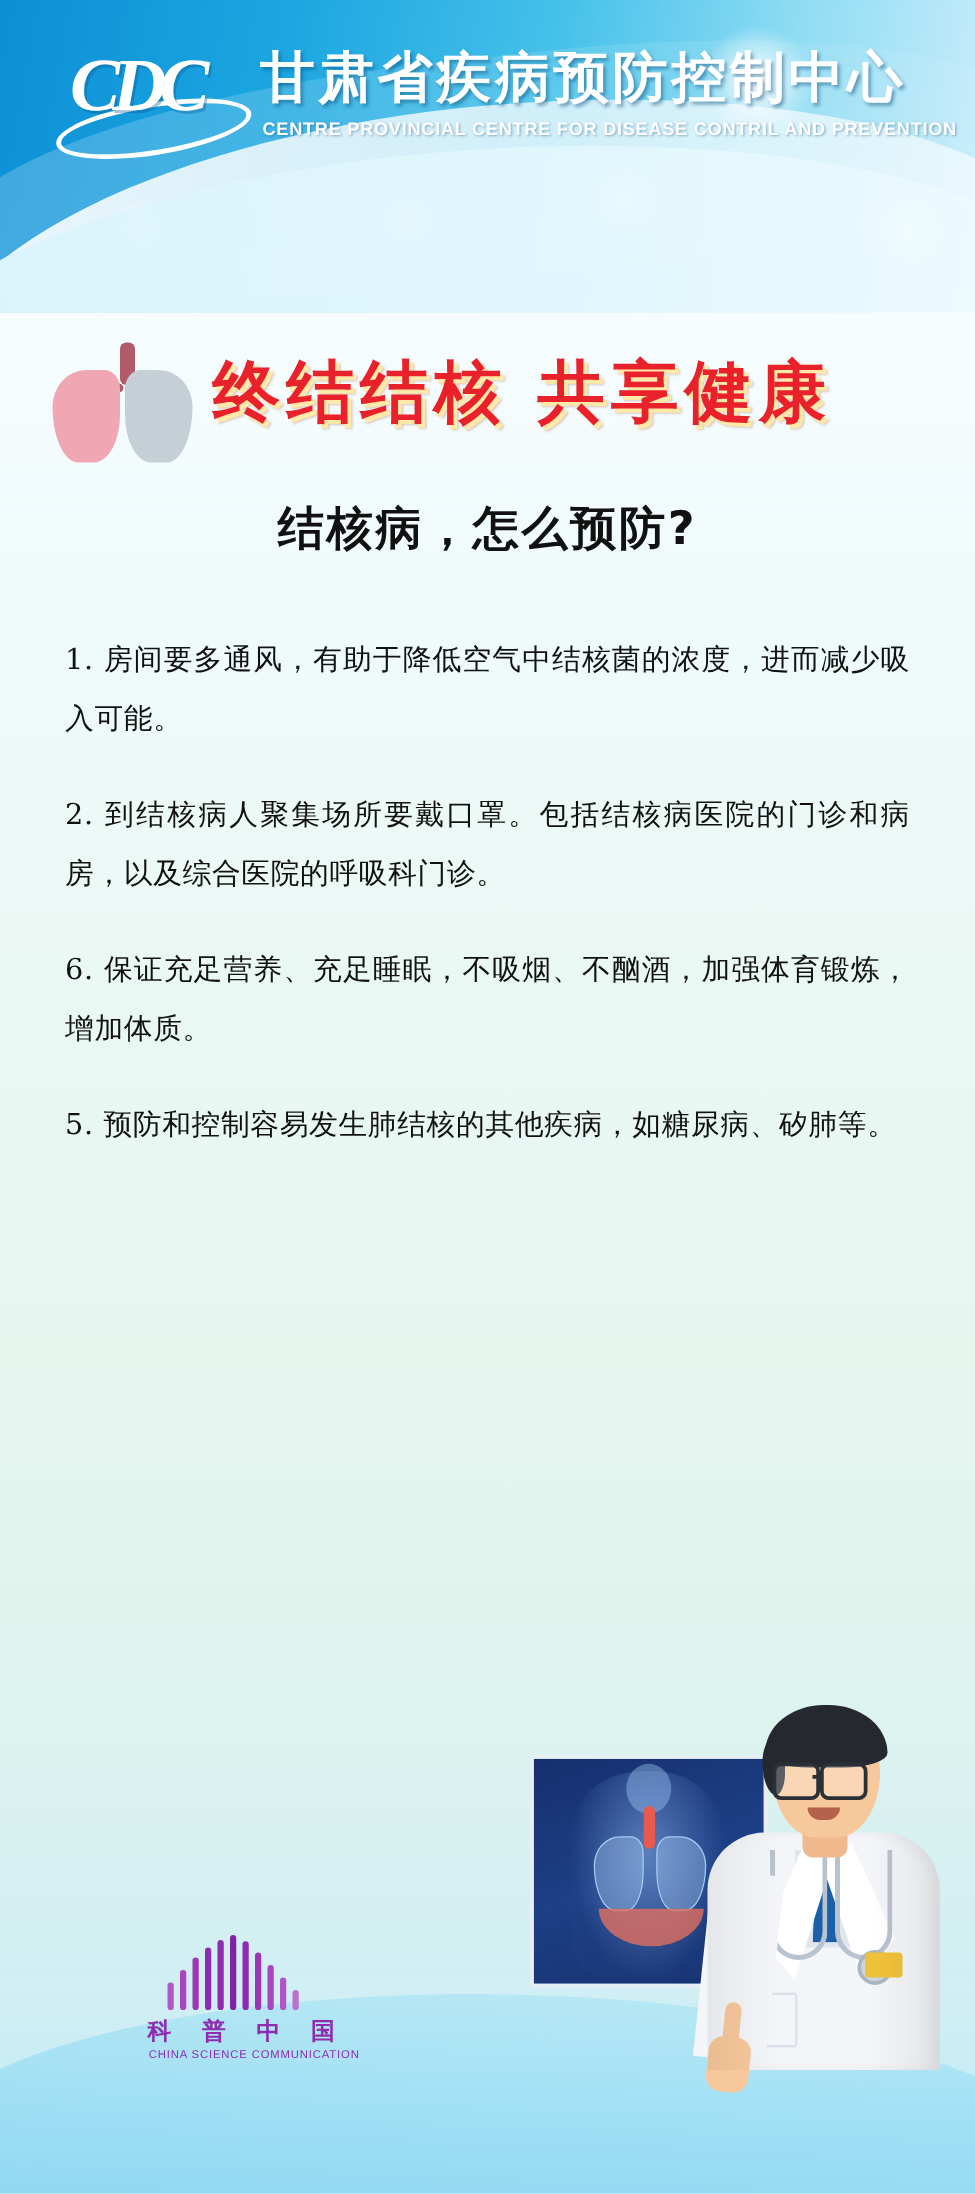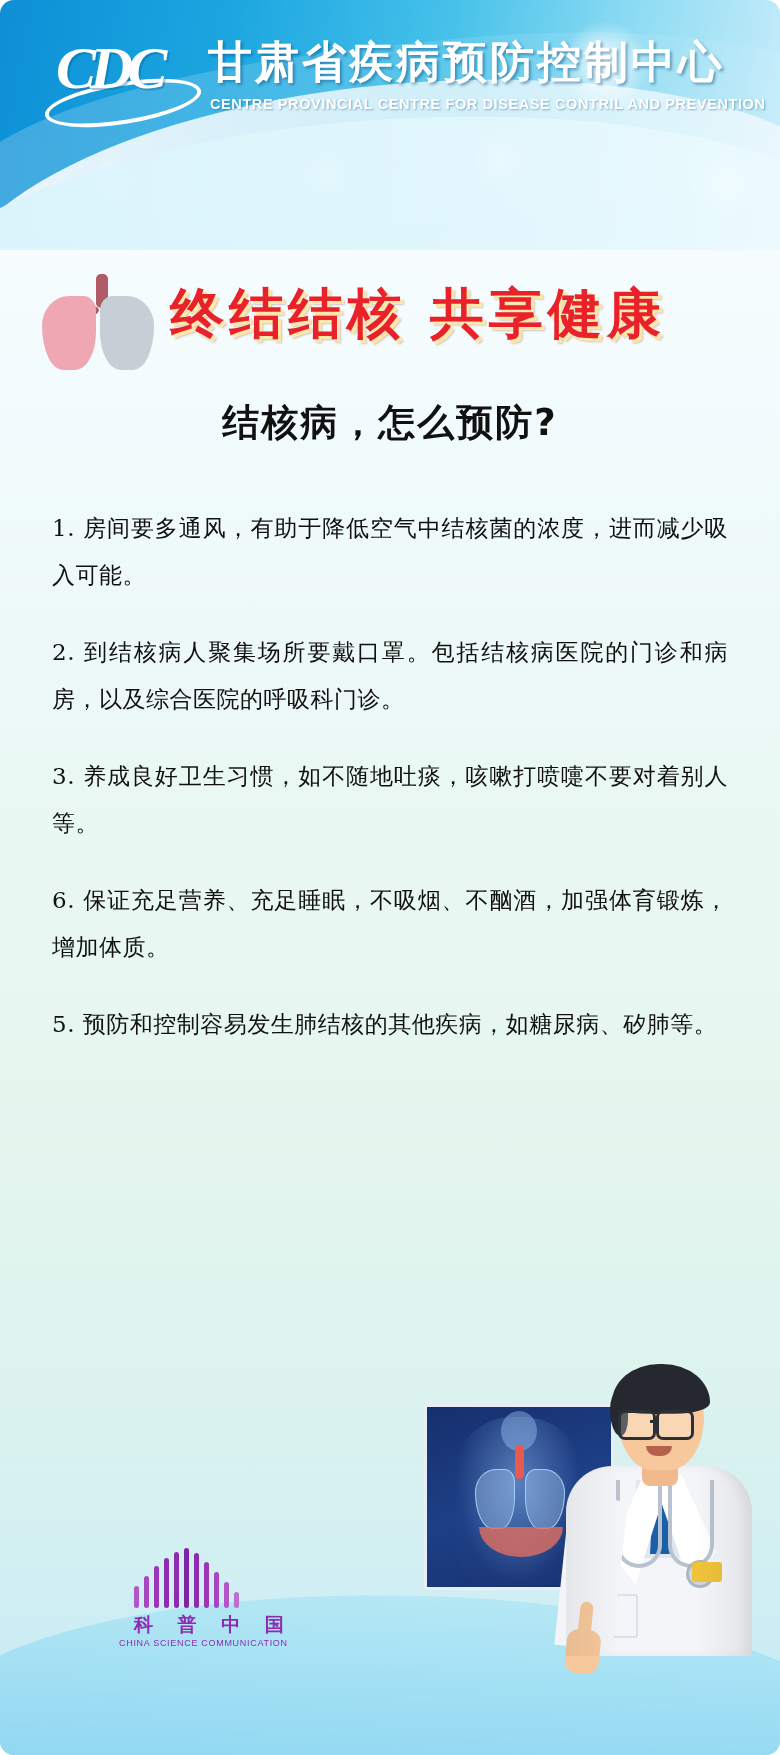--- a/index.html
+++ b/index.html
@@ -12,21 +12,20 @@
     font-family: "Liberation Sans", sans-serif;
     background: #ffffff;
     overflow: hidden;
   }
   .poster {
     position: relative;
     width: 780px;
     height: 1755px;
     overflow: hidden;
     background: linear-gradient(180deg, #ffffff 0%, #f2fbfd 22%, #eaf8f4 45%, #e6f6ef 62%, #ddf3ee 78%, #cfeef4 92%, #bfe8f6 100%);
-    border-radius: 14px;
   }
 
   
   .header {
     position: absolute;
     top: 0; left: 0;
     width: 780px;
     height: 250px;
     overflow: hidden;
   }
@@ -266,21 +265,21 @@
   }
   .sci-bar {
     position: absolute;
     bottom: 0;
     width: 5px;
     background: #8e2bb0;
     border-radius: 3px;
   }
   .sci-cn {
     position: absolute;
-    left: 16px;
+    left: 0;
     top: 66px;
     width: 190px;
     font-family: "DejaVu Sans", sans-serif;
     font-weight: bold;
     font-size: 19px;
     letter-spacing: 9px;
     color: #8e2bb0;
   }
   .sci-en {
     position: absolute;
@@ -440,21 +439,20 @@
       <div class="lung-r"></div>
     </div>
     <div class="slogan">终结结核 共享健康</div>
   </div>
 
   <div class="subtitle">结核病，怎么预防?</div>
 
   <div class="content">
     <p class="para">1. 房间要多通风，有助于降低空气中结核菌的浓度，进而减少吸入可能。</p>
     <p class="para">2. 到结核病人聚集场所要戴口罩。包括结核病医院的门诊和病房，以及综合医院的呼吸科门诊。</p>
-    <p class="para">3. 养成良好卫生习惯，如不随地吐痰，咳嗽打喷嚏不要对着别人等。</p>
     <p class="para">6. 保证充足营养、充足睡眠，不吸烟、不酗酒，加强体育锻炼，增加体质。</p>
     <p class="para">5. 预防和控制容易发生肺结核的其他疾病，如糖尿病、矽肺等。</p>
   </div>
 
   <div class="bottom-wave">
     <div class="bw2"></div>
     <div class="bw1"></div>
   </div>
 
   <div class="xray">

